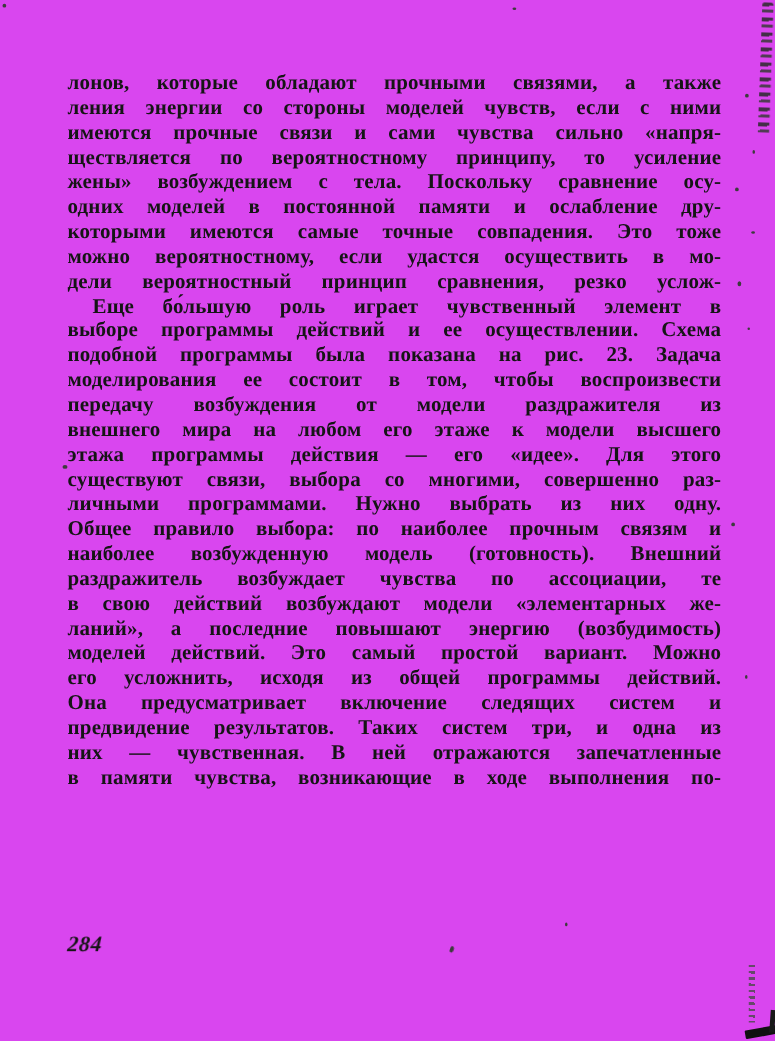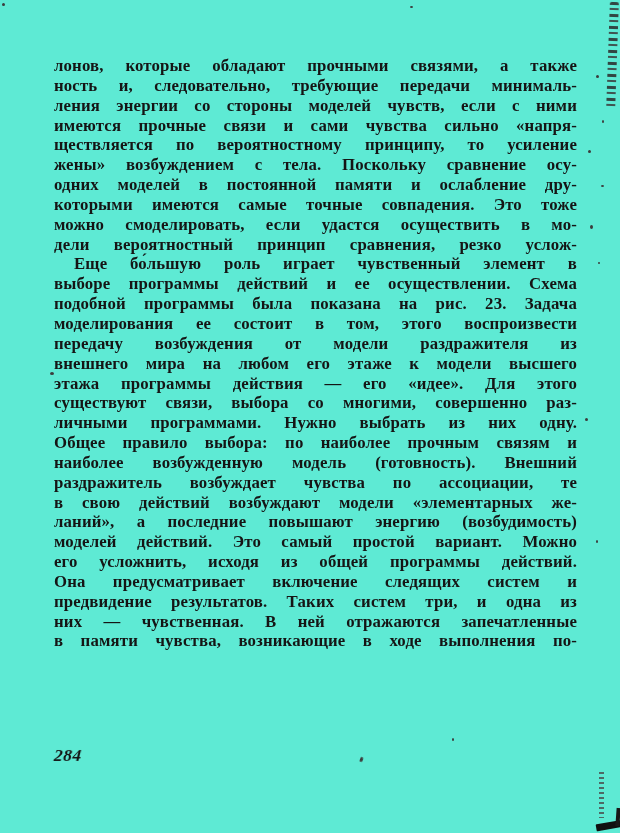--- a/index.html
+++ b/index.html
@@ -4,21 +4,21 @@
 <style>
   html, body {
     margin: 0;
     padding: 0;
     background: #ffffff;
   }
   .page {
     position: relative;
     width: 620px;
     height: 833px;
-    background: #5eead4;
+    background: #d946ef;
     overflow: hidden;
     font-family: "Liberation Serif", serif;
   }
   .text-block {
     position: absolute;
     left: 54px;
     top: 56px;
     width: 523px;
     font-size: 16.8px;
     line-height: 19.85px;
@@ -112,35 +112,34 @@
   }
 </style>
 </head>
 <body>
 
 <div class="page">
 
   <div class="text-block">
       <div class="paragraph">
         <div class="line">лонов, которые обладают прочными связями, а также</div>
-        <div class="line">ность и, следовательно, требующие передачи минималь-</div>
         <div class="line">ления энергии со стороны моделей чувств, если с ними</div>
         <div class="line">имеются прочные связи и сами чувства сильно «напря-</div>
         <div class="line">ществляется по вероятностному принципу, то усиление</div>
         <div class="line">жены» возбуждением с тела. Поскольку сравнение осу-</div>
         <div class="line">одних моделей в постоянной памяти и ослабление дру-</div>
         <div class="line">которыми имеются самые точные совпадения. Это тоже</div>
-        <div class="line">можно смоделировать, если удастся осуществить в мо-</div>
+        <div class="line">можно вероятностному, если удастся осуществить в мо-</div>
         <div class="line">дели вероятностный принцип сравнения, резко услож-</div>
       </div>
       <div class="paragraph">
         <div class="line indent">Еще бо́льшую роль играет чувственный элемент в</div>
         <div class="line">выборе программы действий и ее осуществлении. Схема</div>
         <div class="line">подобной программы была показана на рис. 23. Задача</div>
-        <div class="line">моделирования ее состоит в том, этого воспроизвести</div>
+        <div class="line">моделирования ее состоит в том, чтобы воспроизвести</div>
         <div class="line">передачу возбуждения от модели раздражителя из</div>
         <div class="line">внешнего мира на любом его этаже к модели высшего</div>
         <div class="line">этажа программы действия — его «идее». Для этого</div>
         <div class="line">существуют связи, выбора со многими, совершенно раз-</div>
         <div class="line">личными программами. Нужно выбрать из них одну.</div>
         <div class="line">Общее правило выбора: по наиболее прочным связям и</div>
         <div class="line">наиболее возбужденную модель (готовность). Внешний</div>
         <div class="line">раздражитель возбуждает чувства по ассоциации, те</div>
         <div class="line">в свою действий возбуждают модели «элементарных же-</div>
         <div class="line">ланий», а последние повышают энергию (возбудимость)</div>

